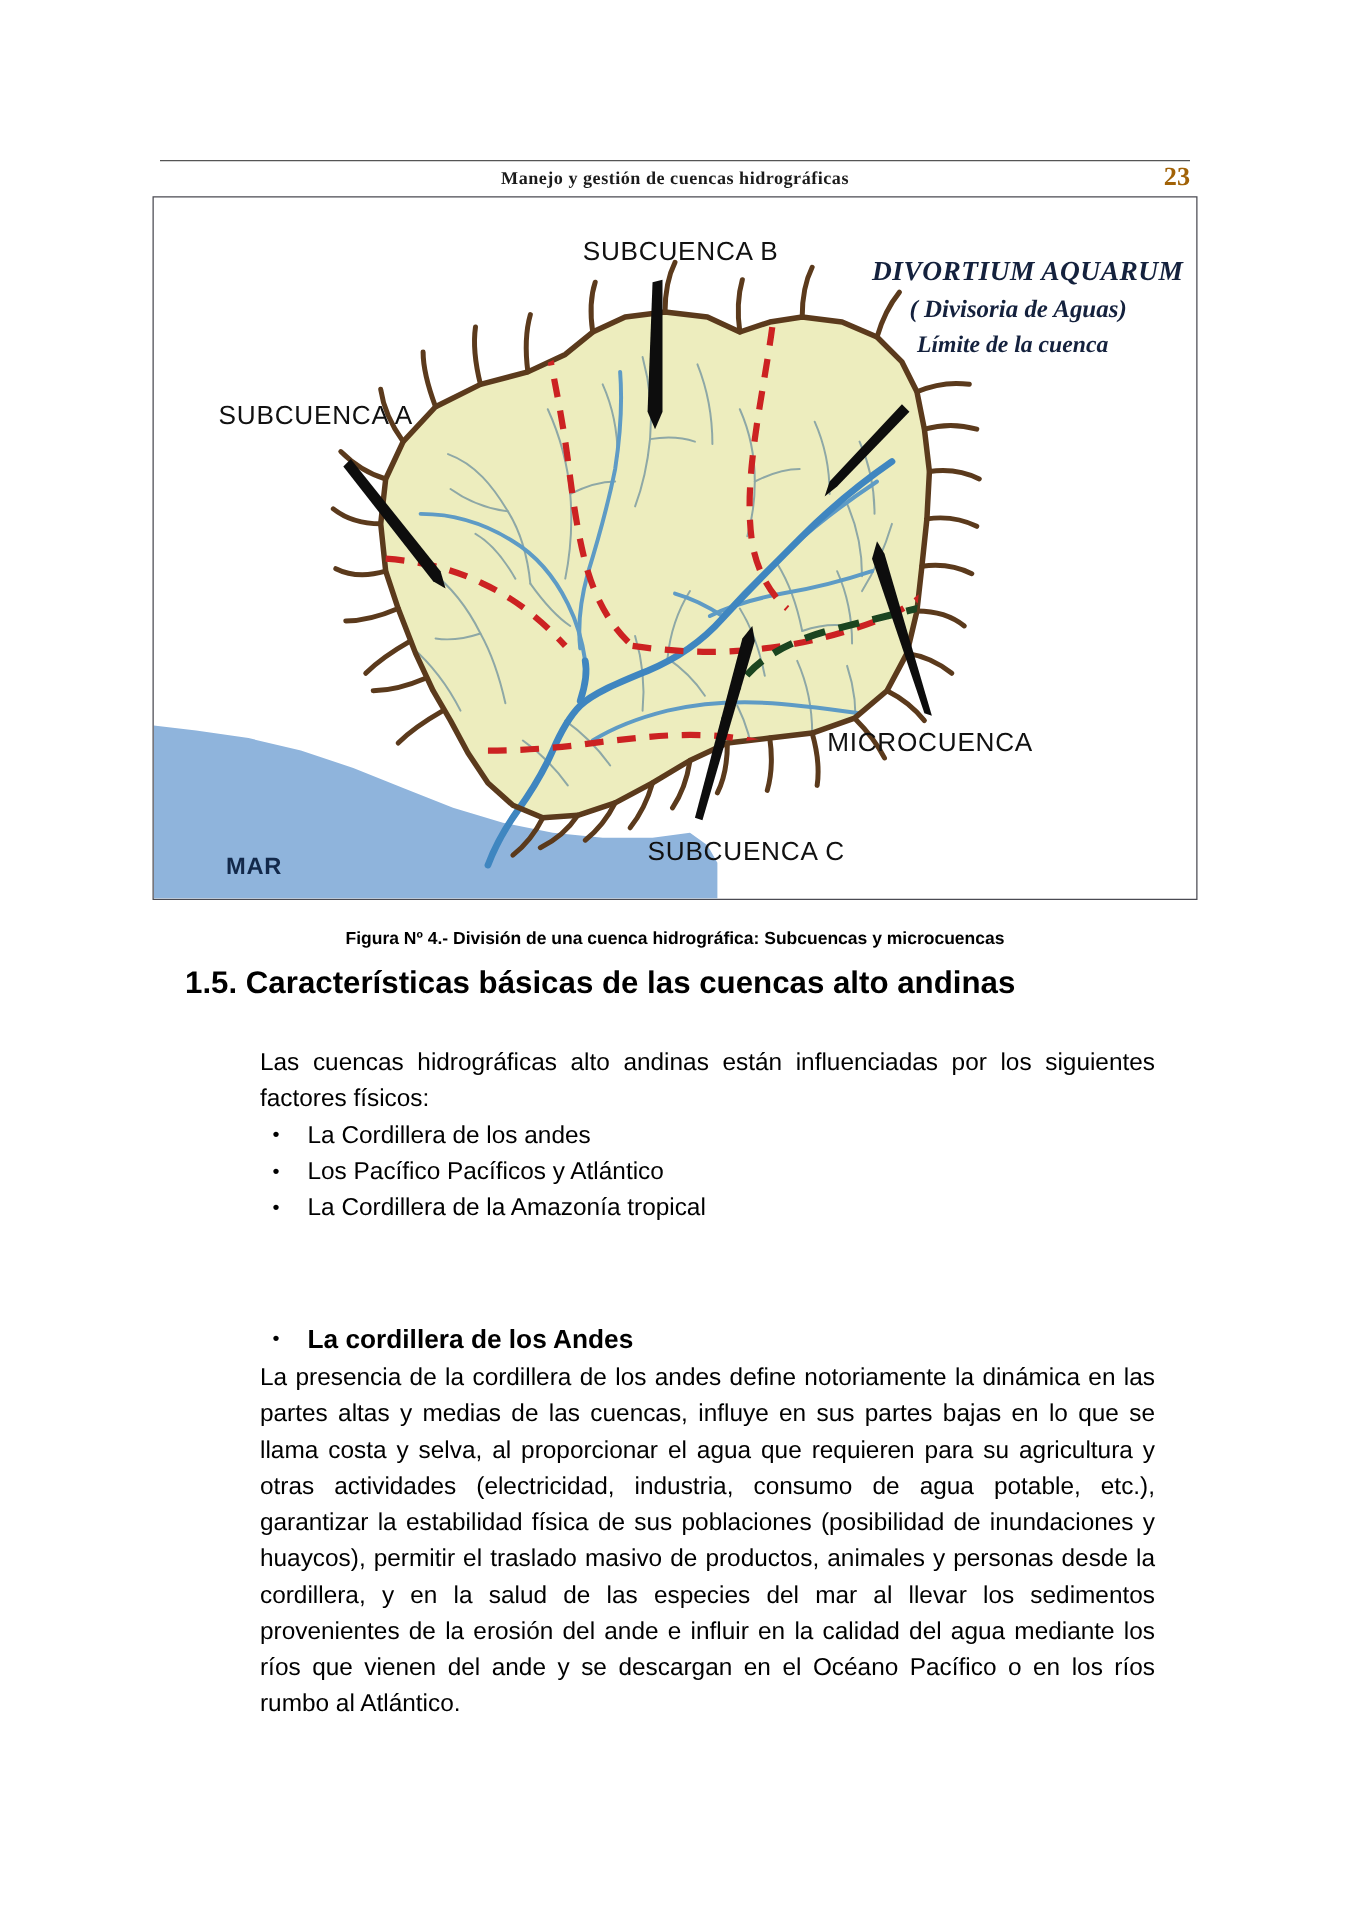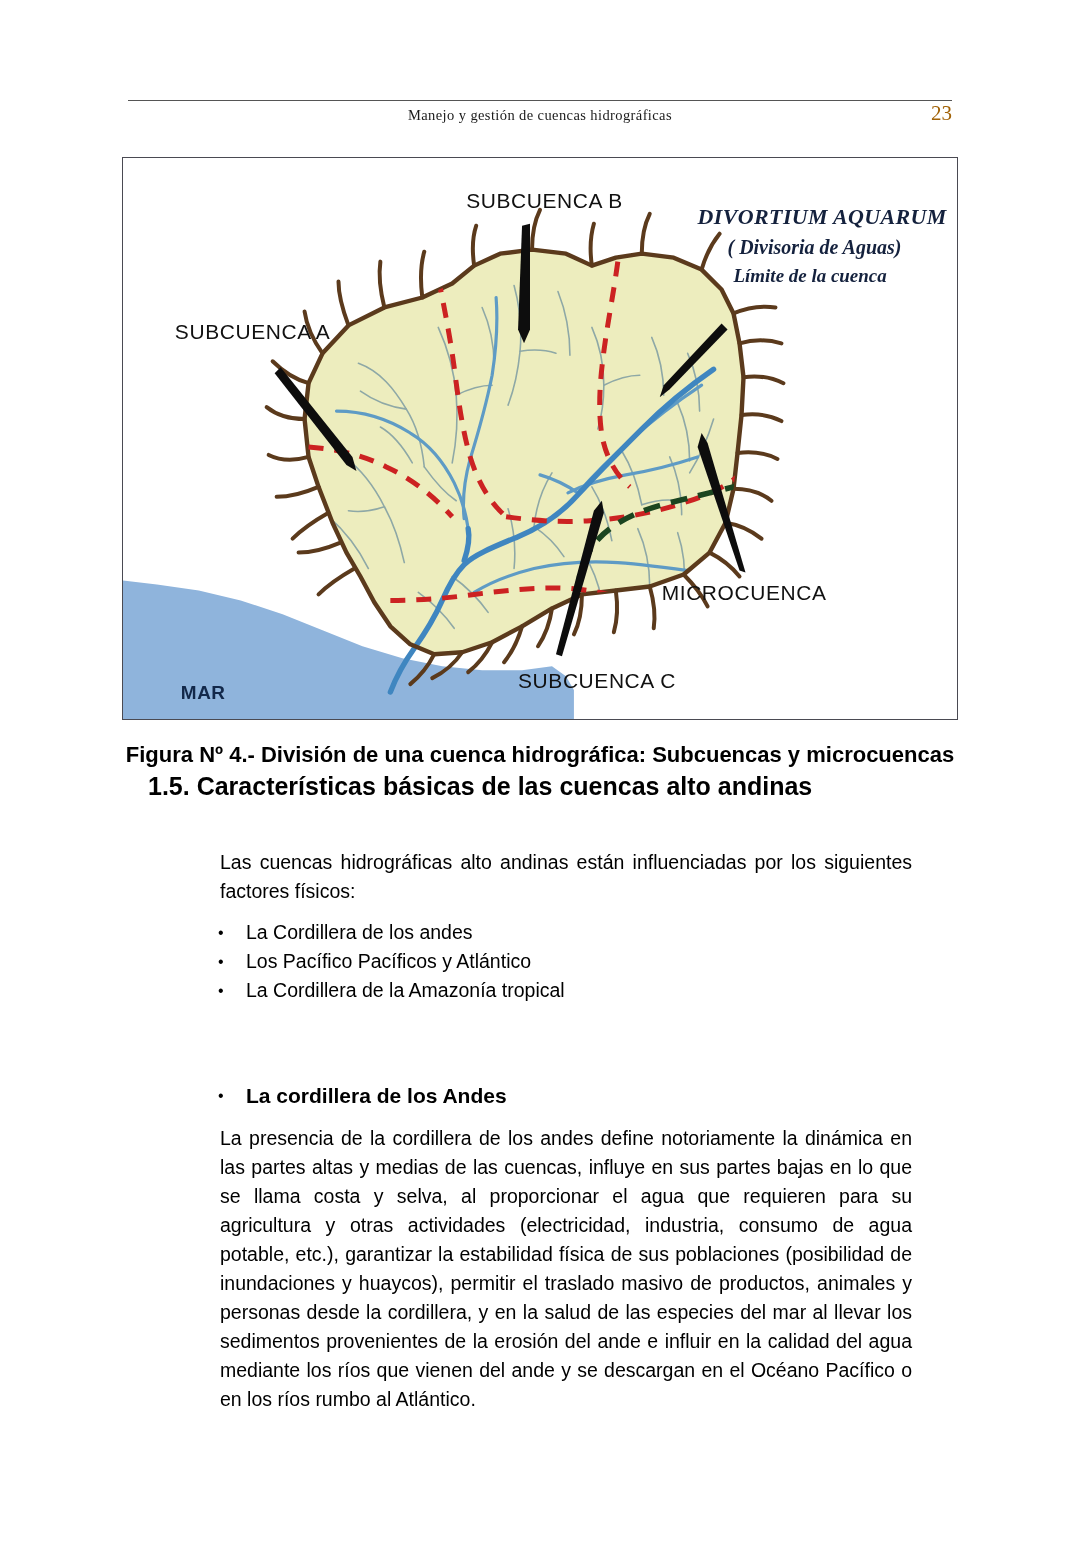--- a/index.html
+++ b/index.html
@@ -13,24 +13,25 @@
     position: relative;
     font-family: "Liberation Sans", sans-serif;
     color: #000000;
     overflow: hidden;
   }
 
   
   .page-header {
     position: absolute;
     left: 128px;
-    top: 100px;
+    top: 128px;
     width: 824px;
     height: 34px;
     border-top: 1.5px solid #555;
+    font-weight: bold;
   }
   .page-header .hdr-title {
     position: absolute;
     left: 0;
     top: 6px;
     width: 824px;
     text-align: center;
     font-family: "Liberation Serif", serif;
     font-size: 14.5px;
     letter-spacing: 0.4px;
@@ -88,21 +89,21 @@
   .fig-label-div.l2 { font-size: 20px; }
   .fig-label-div.l3 { font-size: 19px; }
 
   
   .fig-caption {
     position: absolute;
     left: 122px;
     top: 742px;
     width: 836px;
     text-align: center;
-    font-size: 22px;
+    font-size: 14px;
     font-weight: bold;
     color: #000;
     white-space: nowrap;
   }
   .section-heading {
     position: absolute;
     left: 148px;
     top: 772px;
     font-size: 25px;
     font-weight: bold;
@@ -112,21 +113,21 @@
   }
 
   
   .body-col {
     position: absolute;
     left: 208px;
     top: 836px;
     width: 716px;
   }
   p.para {
-    margin: 12px;
+    margin: 0;
     font-size: 19.5px;
     line-height: 29px;
     text-align: justify;
     text-justify: inter-word;
     color: #000;
   }
   p.para.nojust { text-align: left; }
   .gap-sm { height: 29px; }
   .gap-md { height: 46px; }
 

